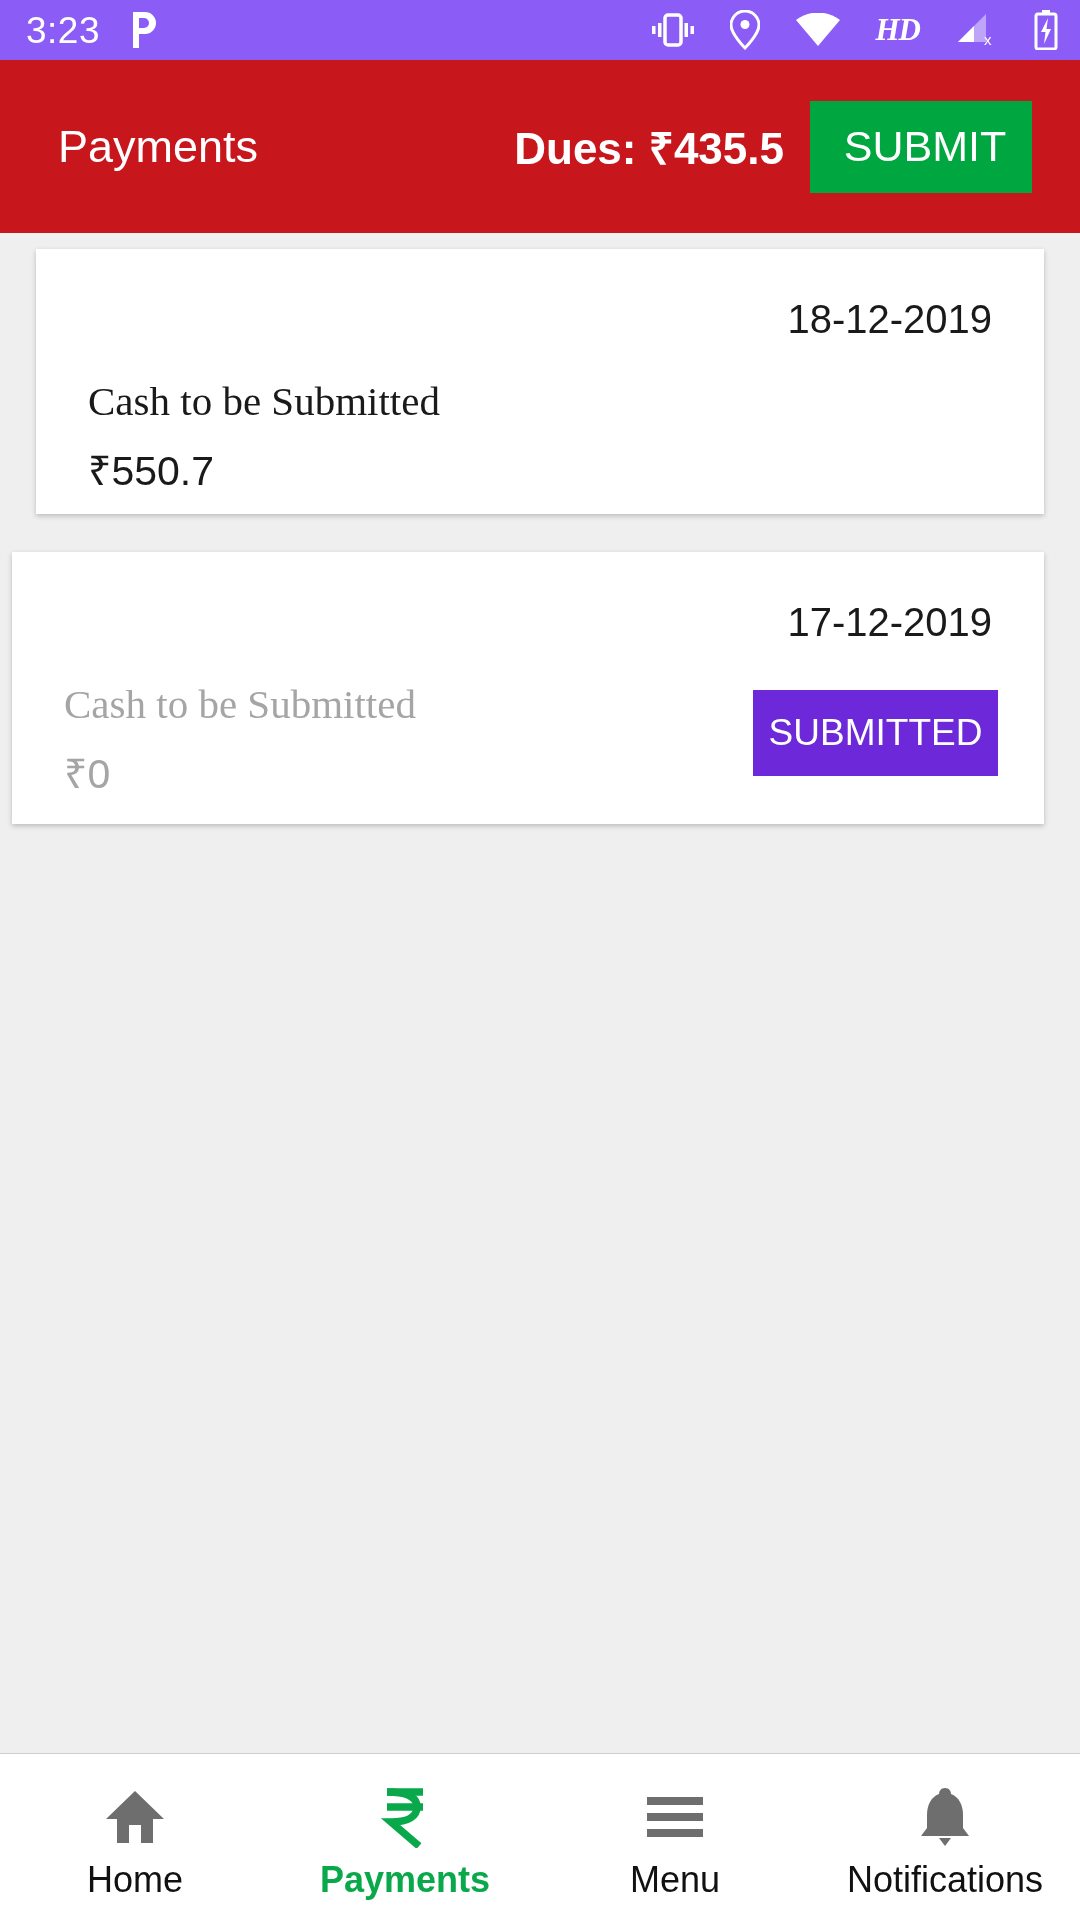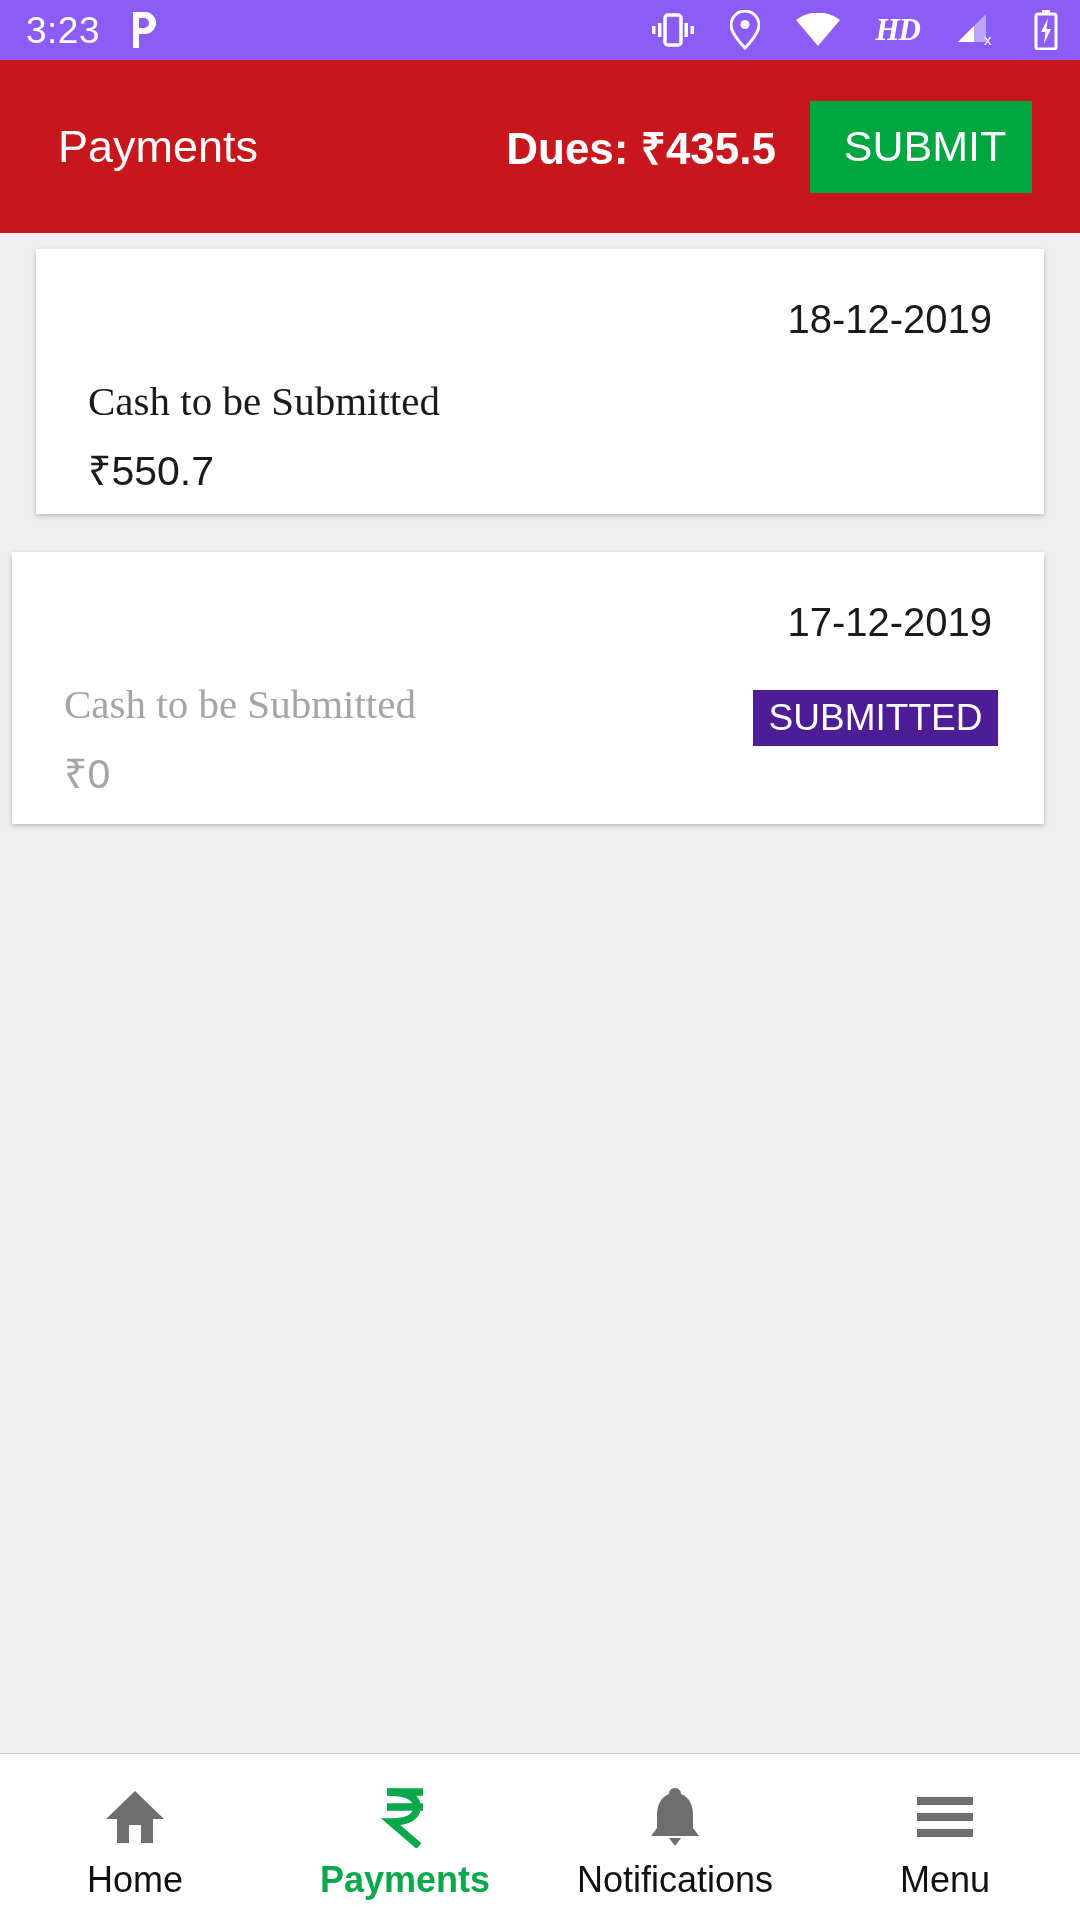--- a/index.html
+++ b/index.html
@@ -27,21 +27,21 @@
 
   
   .appbar{
     position:absolute; top:60px; left:0; width:1080px; height:173px;
     background:#C8161D; display:flex; align-items:center;
   }
   .appbar-title{
     color:#FFFFFF; font-size:45px; margin-left:58px; line-height:1;
   }
   .appbar-mid{ flex:1; display:flex; justify-content:flex-end; align-items:center;
-               padding-right:34px;}
+               padding-right:26px;}
   .dues{ color:#FFFFFF; font-size:44px; font-weight:bold; white-space:nowrap; }
   .submit-btn{
     background:#00A63F; color:#FFFFFF; font-size:43px;
     width:222px; height:92px; margin-right:48px;
     display:flex; align-items:center; justify-content:center;
     border:none; cursor:pointer; font-family:inherit;padding-left:8px;
   }
 
   
   .content{
@@ -66,22 +66,22 @@
   }
   .card-amount{
     position:absolute; left:52px; top:192px;
     font-size:41px; color:#1A1A1A;
   }
   .card-2 .card-label{ color:#A5A5A5; top:128px;}
   .card-2 .card-amount{ color:#A5A5A5; top:192px;}
 
   .submitted-btn{
     position:absolute; right:46px; top:138px;
-    background:#4c1d95; color:#FFFFFF;
-    width:245px; height:56px; font-size:37px;
+    background:#6d28d9; color:#FFFFFF;
+    width:245px; height:86px; font-size:37px;
     display:flex; align-items:center; justify-content:center;
     border:none; font-family:inherit;
   }
 
   
   .bottomnav{
     position:absolute; bottom:0; left:0; width:1080px; height:167px;
     background:#FFFFFF; border-top:1px solid #CFCFCF;
     display:flex; align-items:flex-start;
   }
@@ -197,32 +197,32 @@
           <line x1="8" y1="21" x2="44" y2="21"></line>
           <path d="M8 6 C30 6 38 12 38 21 C38 30 30 36 12 36 L40 60"></path>
         </g>
       </svg>
     </span>
     <span class="nav-label">Payments</span>
   </div>
 
   <div class="nav-item">
     <span class="nav-icon">
-      <svg width="54" height="62" viewBox="0 0 54 62">
-        <path d="M27 2 C23 2 21 5 21 8 C13 11 9 19 9 29 L9 42 L3 50 L51 50 L45 42 L45 29 C45 19 41 11 33 8 C33 5 31 2 27 2 Z" fill="#6E6E6E"></path>
-        <path d="M21 52 L33 52 L27 60 Z" fill="#6E6E6E"></path>
-      </svg>
-    </span>
-    <span class="nav-label">Notifications</span>
-  </div>
-
-  <div class="nav-item">
-    <span class="nav-icon">
       <svg width="60" height="48" viewBox="0 0 60 48">
         <rect x="2" y="4" width="56" height="8" fill="#6E6E6E"></rect>
         <rect x="2" y="20" width="56" height="8" fill="#6E6E6E"></rect>
         <rect x="2" y="36" width="56" height="8" fill="#6E6E6E"></rect>
       </svg>
     </span>
     <span class="nav-label">Menu</span>
   </div>
 
+  <div class="nav-item">
+    <span class="nav-icon">
+      <svg width="54" height="62" viewBox="0 0 54 62">
+        <path d="M27 2 C23 2 21 5 21 8 C13 11 9 19 9 29 L9 42 L3 50 L51 50 L45 42 L45 29 C45 19 41 11 33 8 C33 5 31 2 27 2 Z" fill="#6E6E6E"></path>
+        <path d="M21 52 L33 52 L27 60 Z" fill="#6E6E6E"></path>
+      </svg>
+    </span>
+    <span class="nav-label">Notifications</span>
+  </div>
+
 </div>
 
 </body></html>

